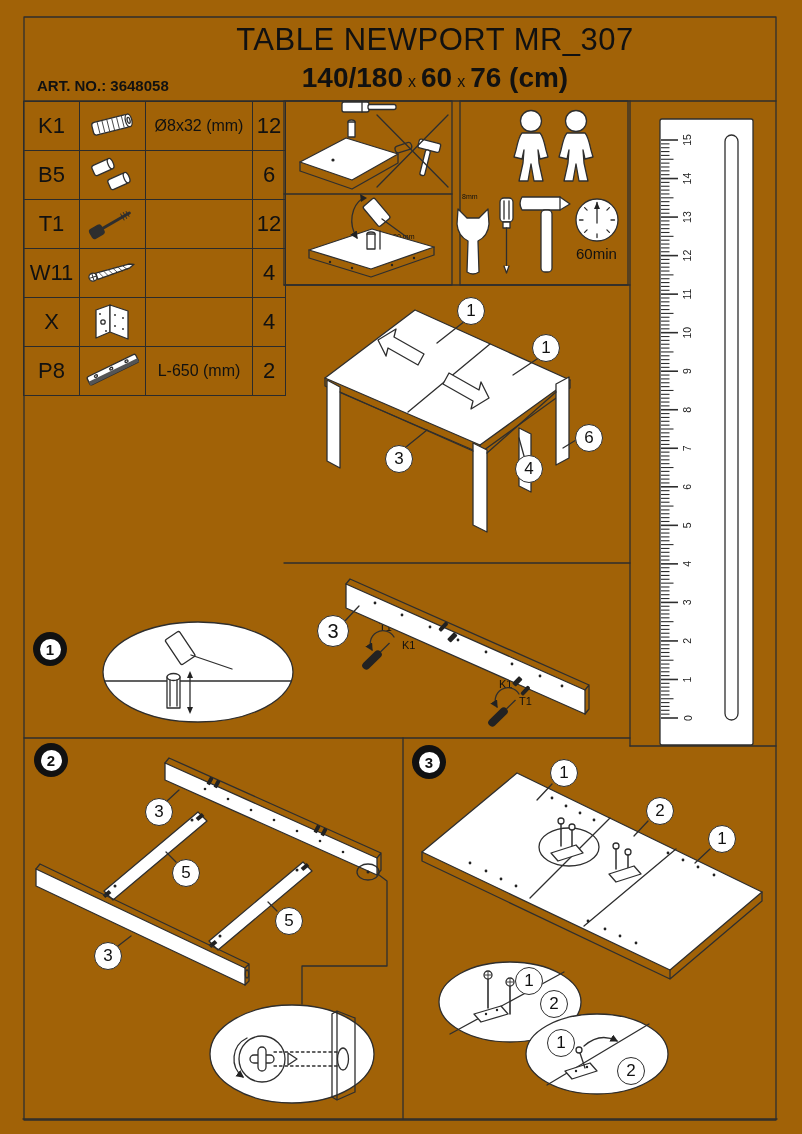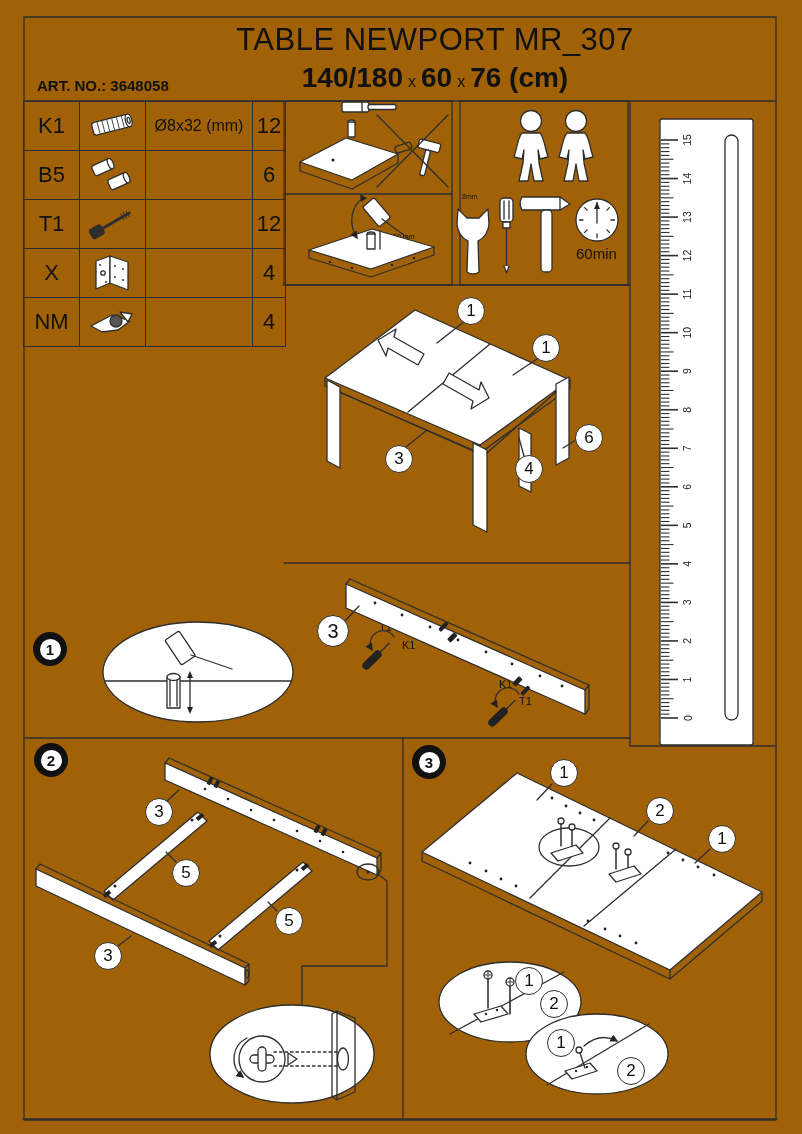--- a/index.html
+++ b/index.html
@@ -548,52 +548,69 @@
                 <rect x="6" y="18" width="13" height="10" rx="2.5" fill="#2e2e2e"></rect>
                 <line x1="19" y1="23" x2="50" y2="23" stroke-width="3"></line>
                 <path d="M42,19.5 v7 M45,19.5 v7 M48,20 v6" stroke-width="0.9"></path>
               </g>
             </svg>
         </td>
         <td class="dims"></td>
         <td class="qty">12</td>
       </tr>
       <tr>
+        <td class="code">W11</td>
+        <td>
+          <svg width="62" height="44" viewBox="0 0 62 44">
+              <g class="ln fw" transform="rotate(-18 30 22)">
+                <circle cx="10" cy="22" r="4"></circle>
+                <path d="M7,22 h6 M10,19 v6" stroke-width="1"></path>
+                <path d="M14,19 L48,20.5 L53,22.5 L48,24.5 L14,25.5 Z"></path>
+                <path d="M17,19.3 l3,6 M22,19.6 l3,5.8 M27,19.9 l3,5.5 M32,20.2 l3,5.2 M37,20.5 l3,4.8 M42,20.8 l3,4.4" stroke-width="0.7"></path>
+              </g>
+            </svg>
+        </td>
+        <td class="dims"></td>
+        <td class="qty">4</td>
+      </tr>
+      <tr>
         <td class="code">X</td>
         <td>
           <svg width="62" height="44" viewBox="0 0 62 44">
               <g class="ln fw">
                 <polygon points="14,12 28,7 28,34 14,40"></polygon>
                 <polygon points="28,7 46,13 46,41 28,34"></polygon>
                 <circle cx="21" cy="24" r="2.2"></circle>
                 <circle cx="33" cy="17" r="0.9" class="dot"></circle>
                 <circle cx="41" cy="20" r="0.9" class="dot"></circle>
                 <circle cx="33" cy="28" r="0.9" class="dot"></circle>
                 <circle cx="41" cy="31" r="0.9" class="dot"></circle>
                 <circle cx="18" cy="16" r="0.9" class="dot"></circle>
                 <circle cx="24" cy="33" r="0.9" class="dot"></circle>
               </g>
             </svg>
         </td>
         <td class="dims"></td>
         <td class="qty">4</td>
       </tr>
       <tr>
-        <td class="code">NM</td>
+        <td class="code">P8</td>
         <td>
           <svg width="62" height="44" viewBox="0 0 62 44">
-              <g class="ln fw">
-                <polygon points="9,28 30,17 48,23 36,32 20,34"></polygon>
-                <polygon points="38,14 50,16 46,24"></polygon>
-                <circle cx="34" cy="23" r="6" fill="#555"></circle>
+              <g class="ln" transform="rotate(-26 31 23)">
+                <rect x="4" y="18" width="54" height="9" rx="2" fill="#fff"></rect>
+                <rect x="4" y="23" width="54" height="4" fill="#555" stroke="none"></rect>
+                <ellipse cx="13" cy="21" rx="1.6" ry="1.2" fill="#fff"></ellipse>
+                <ellipse cx="30" cy="21" rx="1.6" ry="1.2" fill="#fff"></ellipse>
+                <ellipse cx="47" cy="21" rx="1.6" ry="1.2" fill="#fff"></ellipse>
               </g>
             </svg>
         </td>
-        <td class="dims"></td>
-        <td class="qty">4</td>
+        <td class="dims">L-650 (mm)</td>
+        <td class="qty">2</td>
       </tr>
     </tbody>
   </table>
 
   <div class="t" style="left:576px;top:245px;font-size:15px;">60min</div>
   <div class="t" style="left:462px;top:193px;font-size:7px;">8mm</div>
   <div class="t" style="left:383px;top:233px;font-size:7px;">19-20 mm</div>
   <div class="t" style="left:197px;top:680px;font-size:12px;">19-20 mm</div>
   <div class="t" style="left:379px;top:621px;font-size:11px;">T1</div>
   <div class="t" style="left:402px;top:639px;font-size:11px;">K1</div>

